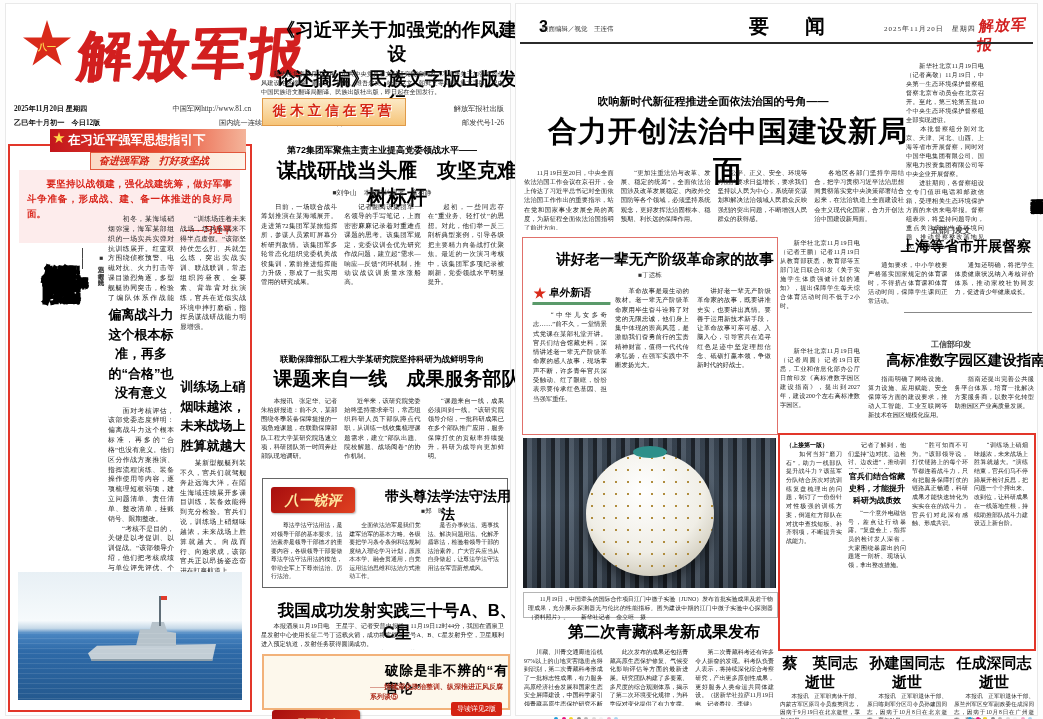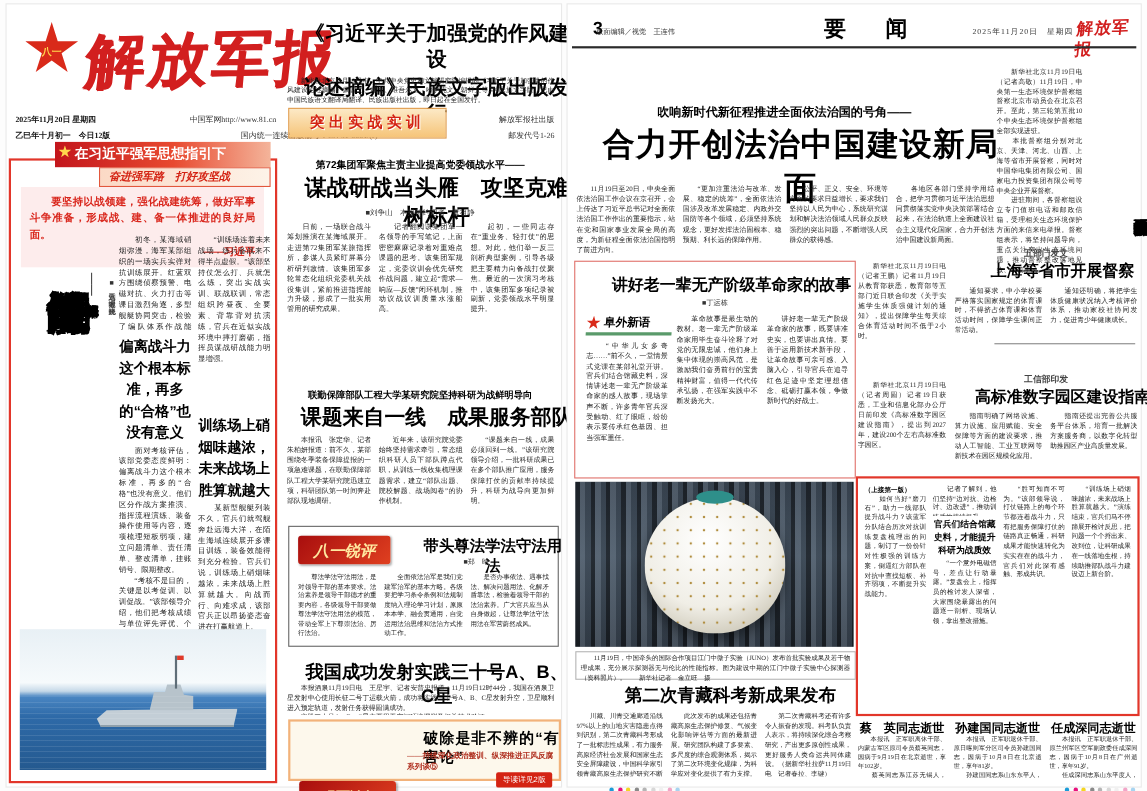--- a/index.html
+++ b/index.html
@@ -73,21 +73,21 @@
   .sphere{position:absolute;left:50%;top:14px;transform:translateX(-50%);width:128px;height:124px;border-radius:50%;
     background-image:radial-gradient(#b08d3e 1px,rgba(0,0,0,0) 1.4px),
       radial-gradient(circle at 45% 32%,#ffffff,#f0eee6 55%,#cdc8b8 82%,#a59d8c);
     background-size:12px 12px,100% 100%;box-shadow:0 6px 14px rgba(0,0,0,.5);}
   .cap{position:absolute;left:50%;top:8px;transform:translateX(-50%);width:34px;height:12px;border-radius:50%;
     background:#2e8f8a;z-index:2;}
   .photocap{border:1px solid #b5b5b5;font-size:5.9px;line-height:1.5;padding:2px 4px;color:#222;
     text-align:justify;}
   [data-dots] i{display:inline-block;width:4px;height:4px;border-radius:50%;margin-right:3.5px;}
   .kick{font-family:"Liberation Sans",sans-serif;font-weight:bold;color:#000;}
-  .obit-t{font-family:"Liberation Sans",sans-serif;font-weight:bold;font-size:11px;text-align:center;}
+  .obit-t{font-family:"Liberation Sans",sans-serif;font-weight:bold;font-size:15px;text-align:center;}
   .rlogo{font-weight:900;color:#d21f1f;font-size:15px;transform:skewX(-8deg) rotate(-2deg);
     font-family:"Liberation Serif",serif;letter-spacing:1px;}
 </style>
 </head>
 <body>
 
 <div class="canvas">
 
   <div class="page" style="left:6px;width:504px;">
 
@@ -146,21 +146,21 @@
 
       </div>
     </div>
 
     <div class="abs head ctr" style="left:252px;top:14px;width:248px;font-size:18.5px;line-height:1.32;">
       <div>《习近平关于加强党的作风建设</div>
       <div>论述摘编》民族文字版出版发行</div>
     </div>
     <div class="abs col" style="left:255px;top:66px;width:243px;height:25px;font-size:6.2px;">　　新华社北京11月19日电　中共中央党史和文献研究院编辑的《习近平关于加强党的作风建设论述摘编》蒙古文、藏文、维吾尔文、哈萨克文、朝鲜文等5种民族文字版，已由中国民族语文翻译局翻译、民族出版社出版，即日起在全国发行。</div>
 
-    <div class="abs obanner" style="left:256px;top:94px;width:142px;height:26px;">突出实战实训</div>
+    <div class="abs obanner" style="left:256px;top:94px;width:142px;height:26px;">徙木立信在军营</div>
 
     <div class="abs kick ctr" style="left:252px;top:140px;width:248px;font-size:9px;">第72集团军聚焦主责主业提高党委领战水平——</div>
     <div class="abs head ctr" style="left:252px;top:153px;width:248px;font-size:20px;">谋战研战当头雁　攻坚克难树标杆</div>
     <div class="abs ctr" style="left:252px;top:184px;width:248px;font-size:6.8px;color:#333;">■刘争山　本报特约记者　童祖静</div>
     <div class="abs flexrow" style="left:255px;top:198px;width:243px;height:140px;">
       <div class="col" style="font-size:6.5px;">　　日前，一场联合战斗筹划推演在某海域展开。走进第72集团军某旅指挥所，参谋人员紧盯屏幕分析研判敌情。该集团军多轮常态化组织党委机关战役集训，紧前推进指挥能力升级，形成了一批实用管用的研究成果。</div>
       <div class="col" style="font-size:6.5px;">　　记者翻阅该集团军一名领导的手写笔记，上面密密麻麻记录着对重难点课题的思考。该集团军规定，党委议训会优先研究作战问题，建立起“需求—响应—反馈”闭环机制，推动议战议训质量水涨船高。</div>
       <div class="col" style="font-size:6.5px;">　　起初，一些同志存在“重业务、轻打仗”的思想。对此，他们举一反三剖析典型案例，引导各级把主要精力向备战打仗聚焦。最近的一次演习考核中，该集团军多项纪录被刷新，党委领战水平明显提升。</div>
     </div>
 

